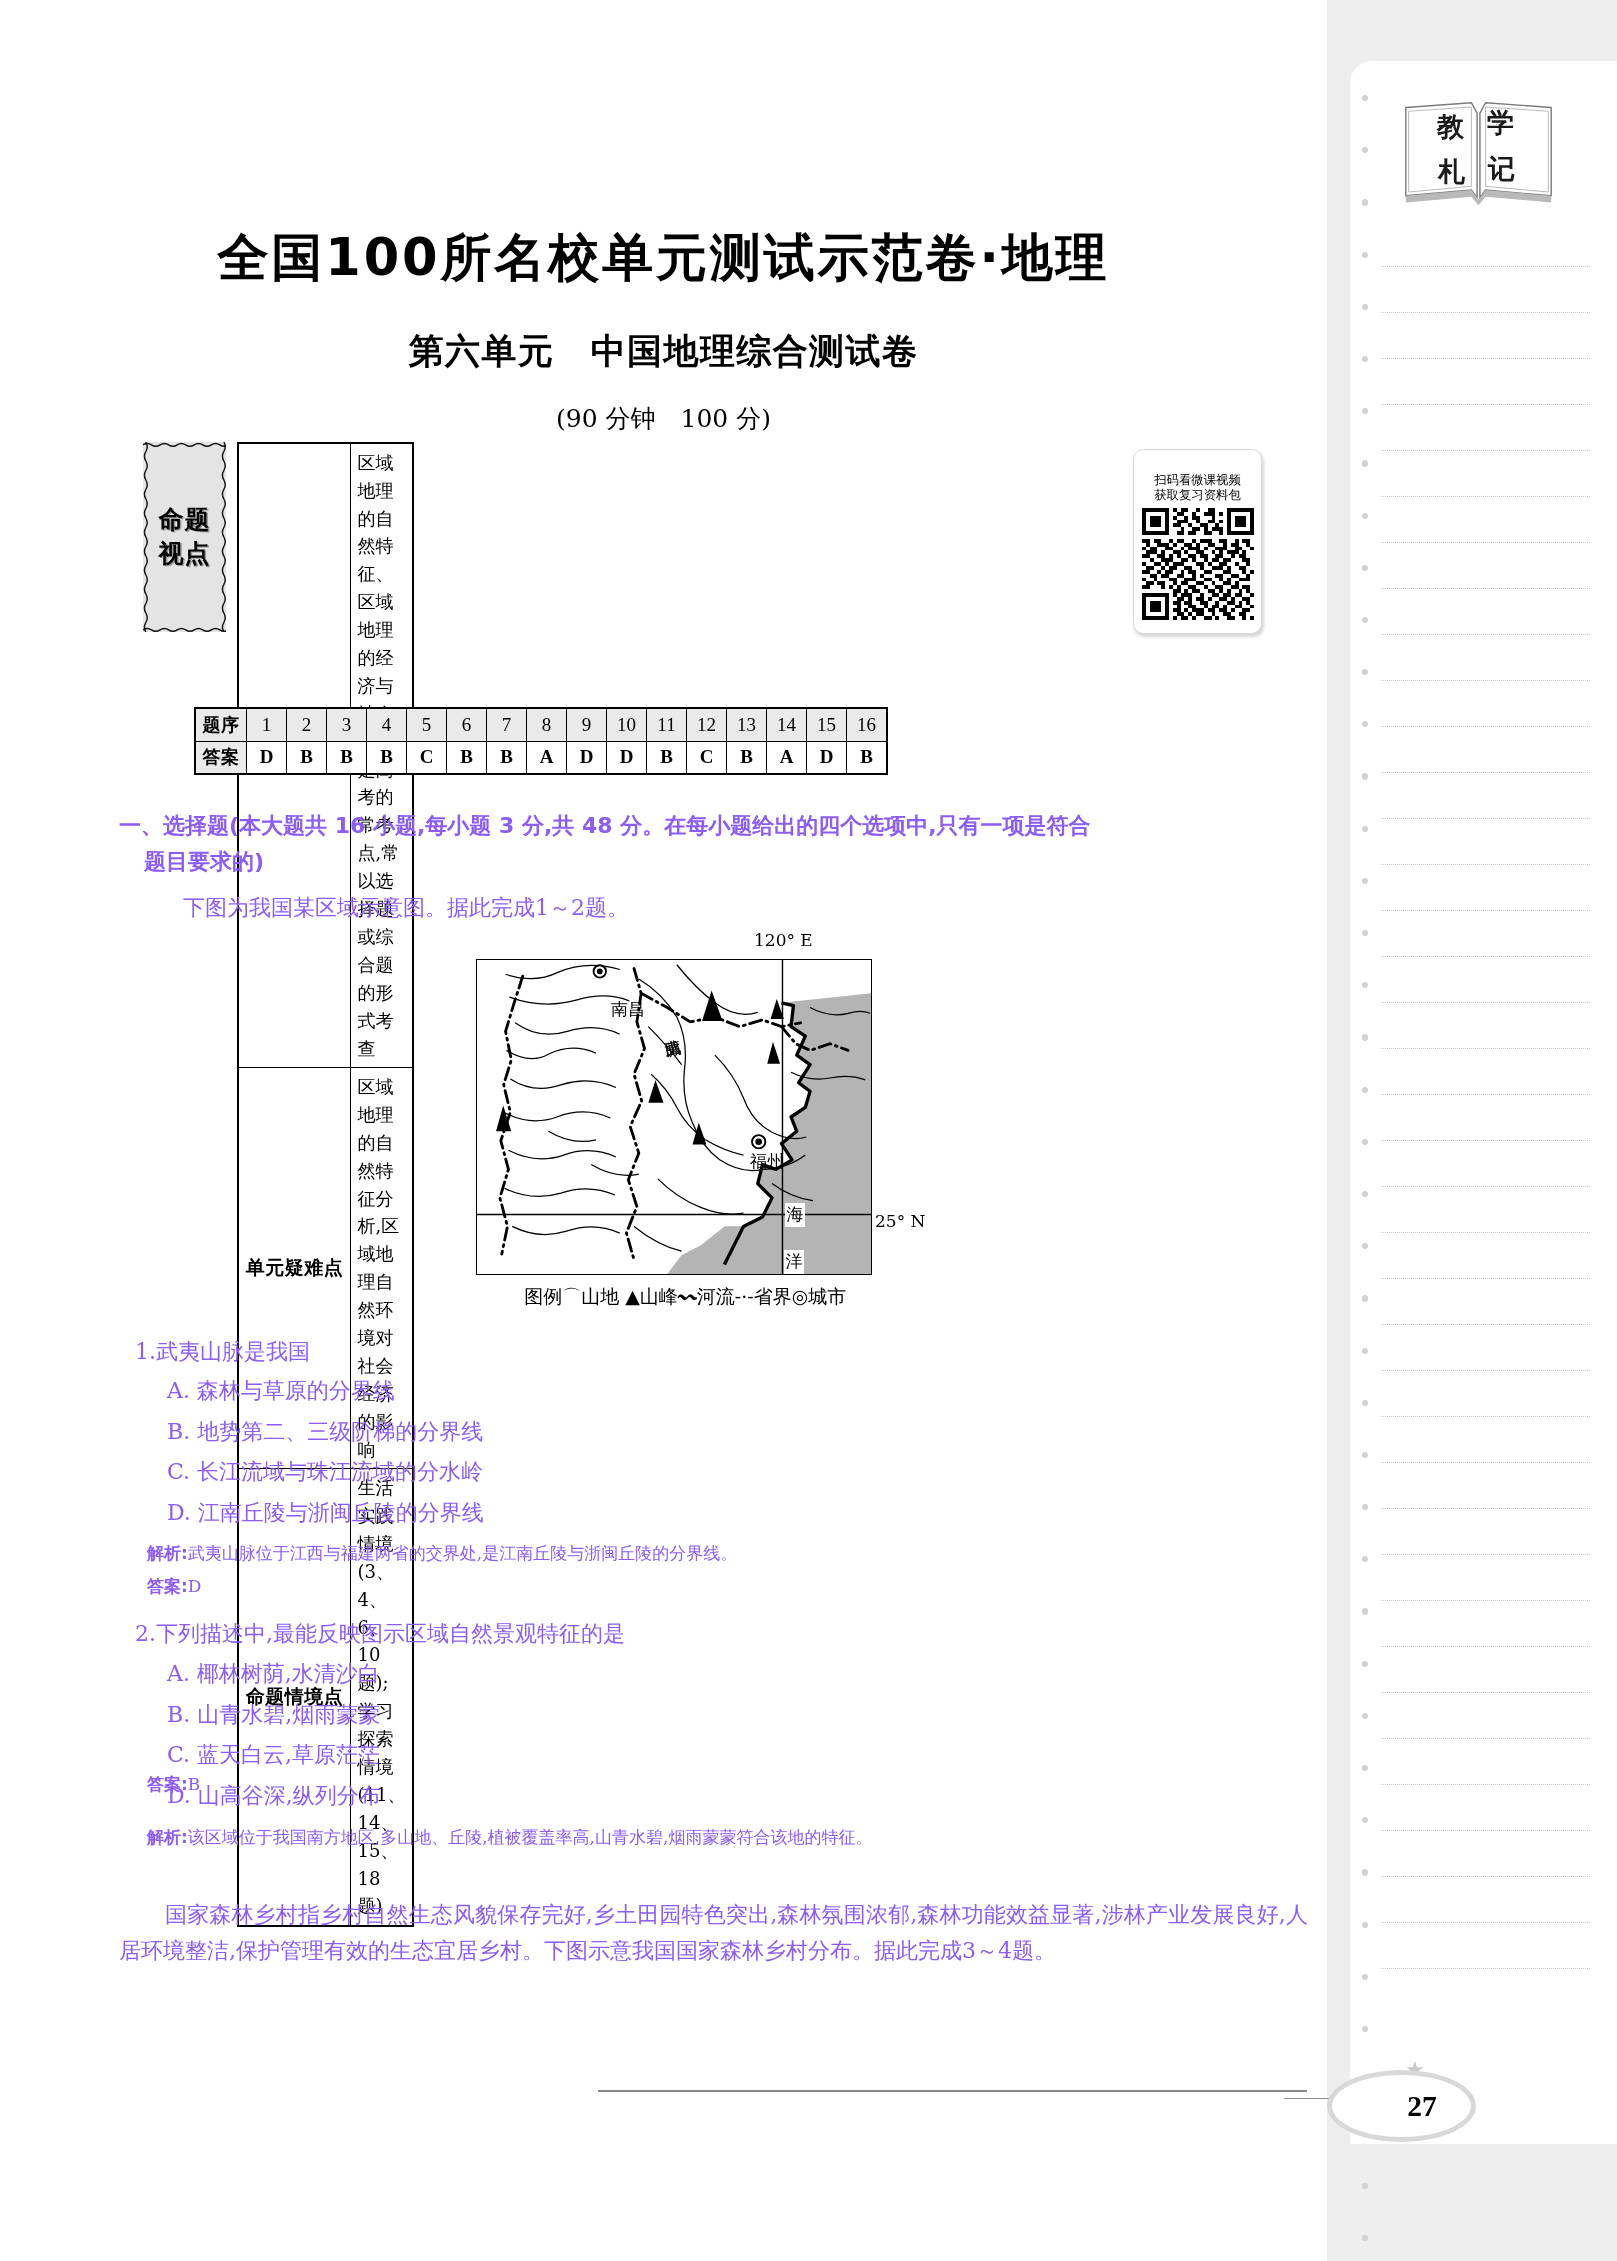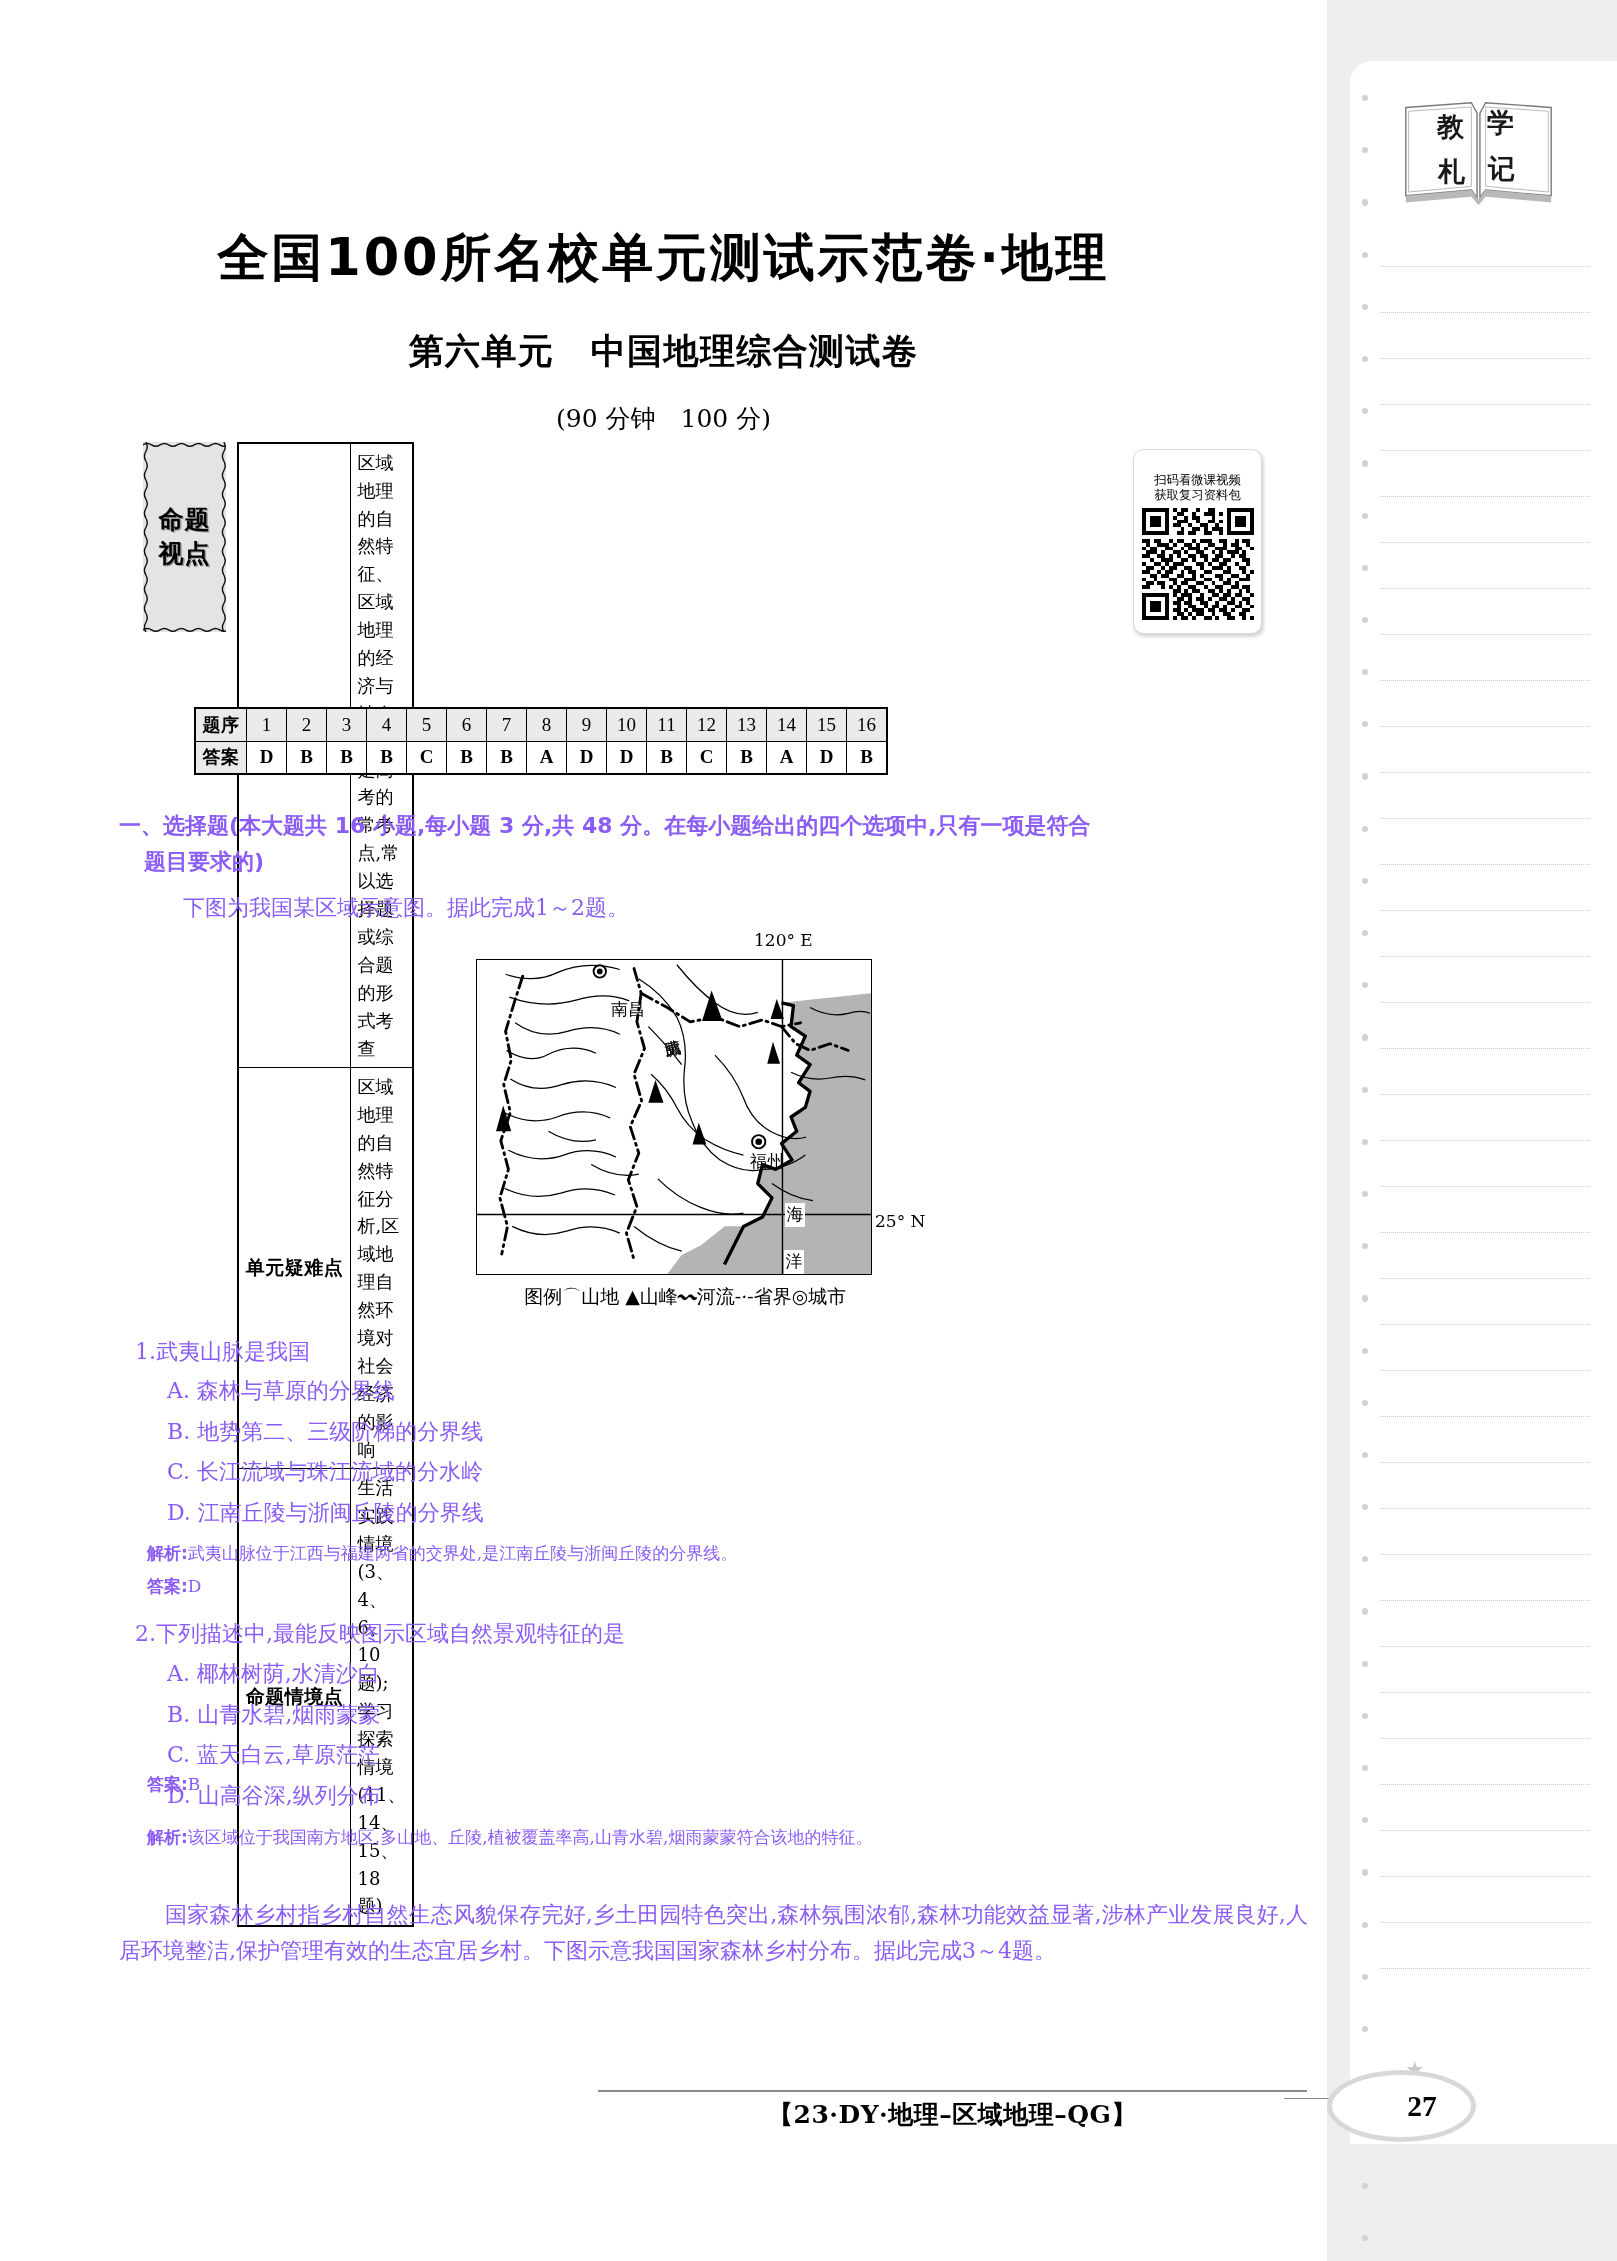--- a/index.html
+++ b/index.html
@@ -777,20 +777,19 @@
   <div class="txt q-exp q2-exp">
     <b>解析:</b><span>该区域位于我国南方地区,多山地、丘陵,植被覆盖率高,山青水碧,烟雨蒙蒙符合该地的特征。</span>
   </div>
   <div class="txt q-ans q2-ans">
     <b>答案:</b><span>B</span>
   </div>
 
   <div class="txt para-forest">国家森林乡村指乡村自然生态风貌保存完好,乡土田园特色突出,森林氛围浓郁,森林功能效益显著,涉林产业发展良好,人居环境整洁,保护管理有效的生态宜居乡村。下图示意我国国家森林乡村分布。据此完成3～4题。</div>
 
   <div class="footer-rule"></div>
-  <div class="footer-code">【23·DY·地理–区域地理–QG】</div>
 
   <div class="oval-stem"></div>
   <div class="oval-star">★</div>
   <div class="page-oval">27</div>
 
 </div>
 
 
 </body></html>

